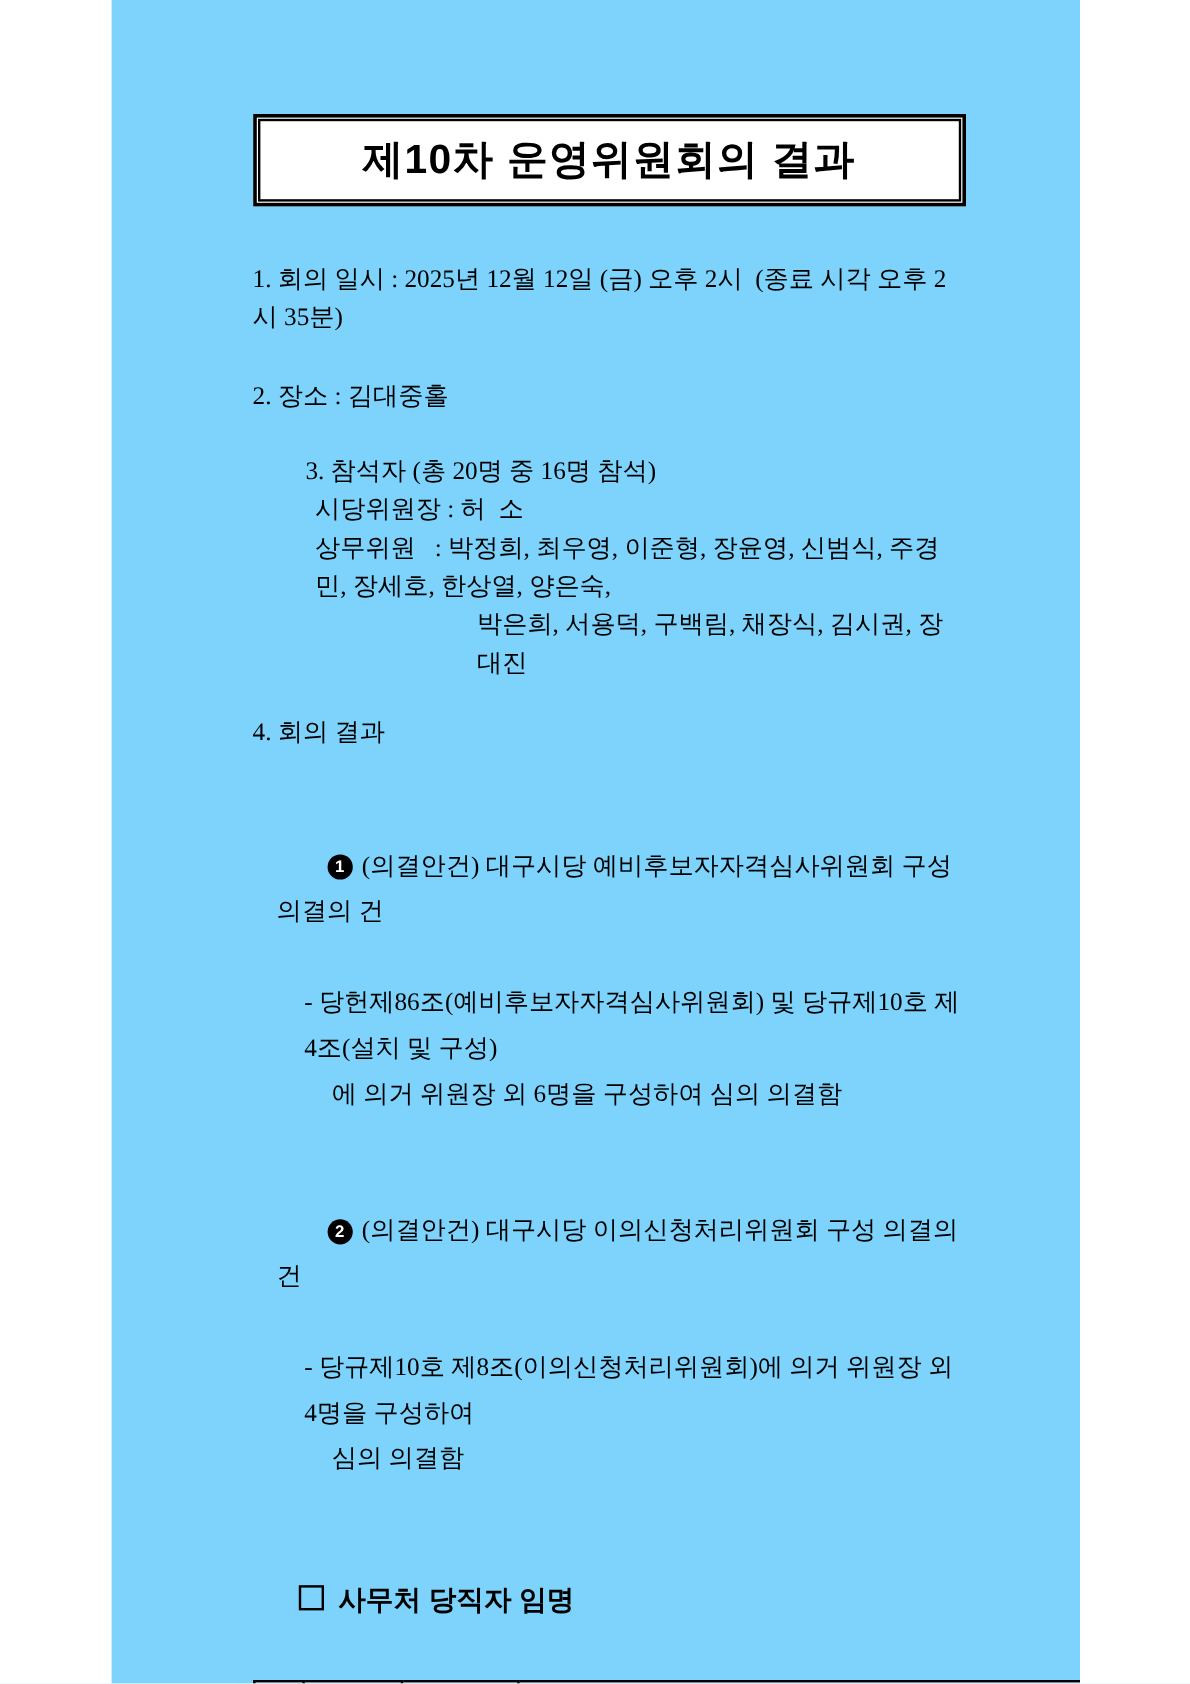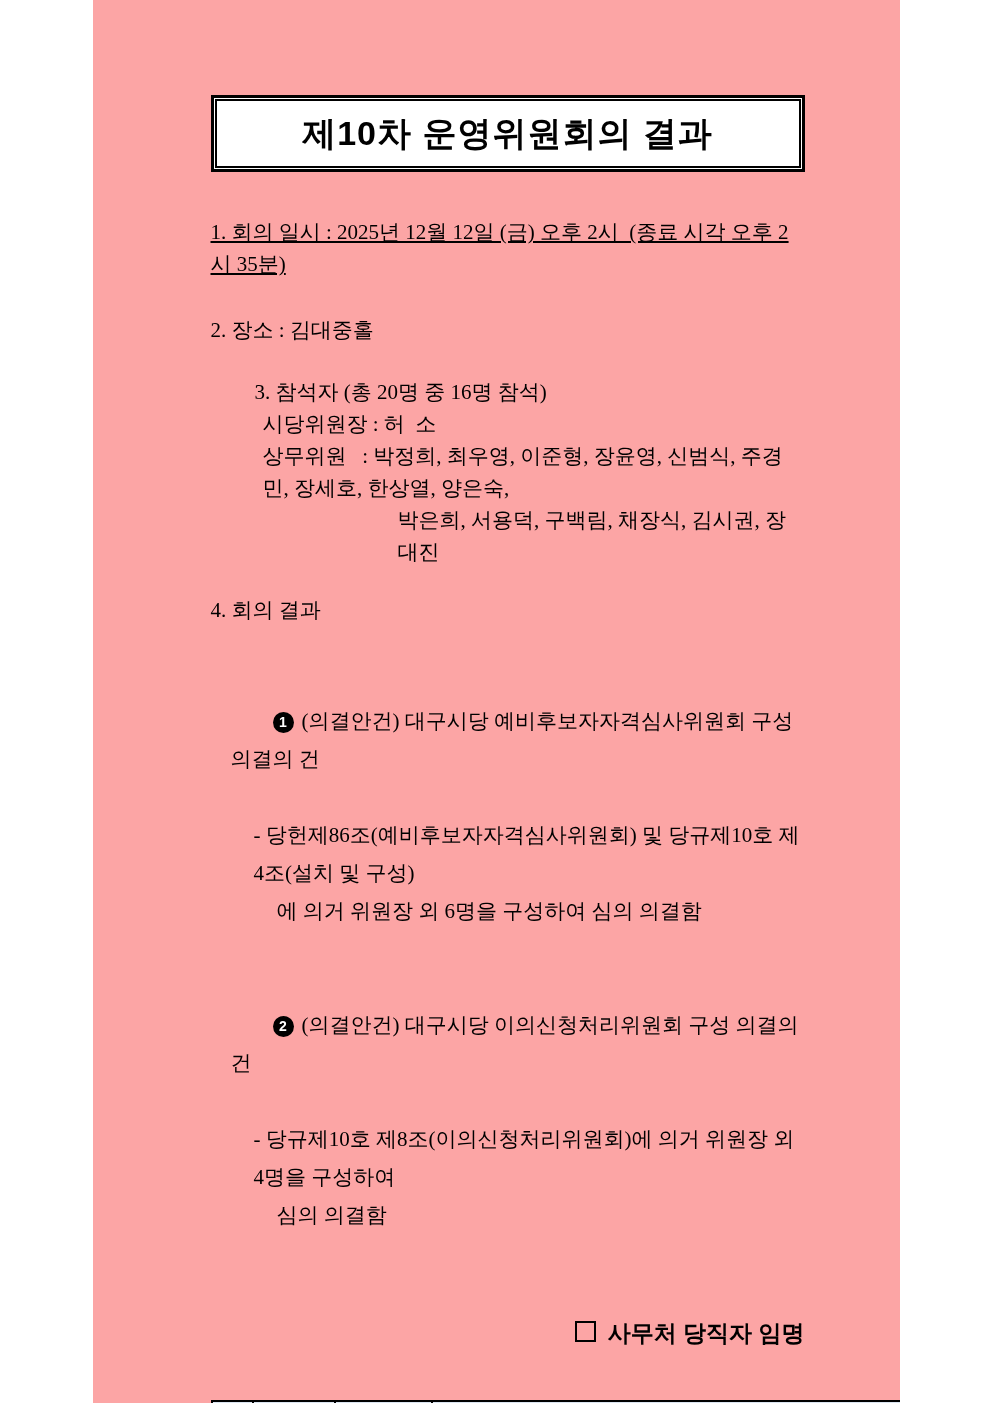--- a/index.html
+++ b/index.html
@@ -6,21 +6,21 @@
     margin: 0;
     padding: 0;
     background: #ffffff;
     color: #000000;
   }
   .page {
     position: relative;
     width: 784px;
     height: 1403px;
     margin: 0 auto;
-    background: #fca5a5;
+    background: #7dd3fc;
     font-family: "Liberation Serif", "DejaVu Serif", serif;
     font-size: 21px;
     line-height: 32px;
     overflow: hidden;
     padding-left: 23px;
   }
   .content {
     padding: 95px 95px 0 95px;
   }
 
@@ -37,21 +37,21 @@
   }
   .doc-title {
     font-family: "Liberation Sans", "DejaVu Sans", sans-serif;
     font-weight: bold;
     font-size: 34px;
     line-height: 38px;
     letter-spacing: 1px;
   }
 
   .line { white-space: pre-wrap; }
-  .l-datetime { margin-top: 44px; text-decoration: underline; }
+  .l-datetime { margin-top: 44px; }
   .l-place    { margin-top: 34px; }
   .l-attend   { margin-top: 30px; margin-left: 44px; }
   .attend-sub { padding-left: 8px; }
   .attend-cont{ padding-left: 143px; }
   .l-results  { margin-top: 26px; }
 
   .result-item { margin-top: 38px; padding-left: 20px; line-height: 38px; }
   .result-item.outdent { padding-left: 0; margin-top: 52px; }
   .item-title { white-space: pre-wrap; }
   .num-badge {
@@ -73,21 +73,20 @@
   .item-line1 { padding-left: 23px; white-space: pre-wrap; }
   .item-line2 { padding-left: 46px; white-space: pre-wrap; }
 
   .appoint-heading {
     margin-top: 54px;
     font-family: "Liberation Sans", "DejaVu Sans", sans-serif;
     font-weight: bold;
     font-size: 23px;
     line-height: 30px;
     white-space: pre-wrap;
-    text-align: right;
   }
   .sq-bullet {
     display: inline-block;
     width: 17px;
     height: 17px;
     border: 2px solid #000;
     margin-right: 12px;
     vertical-align: -1px;
   }
 

